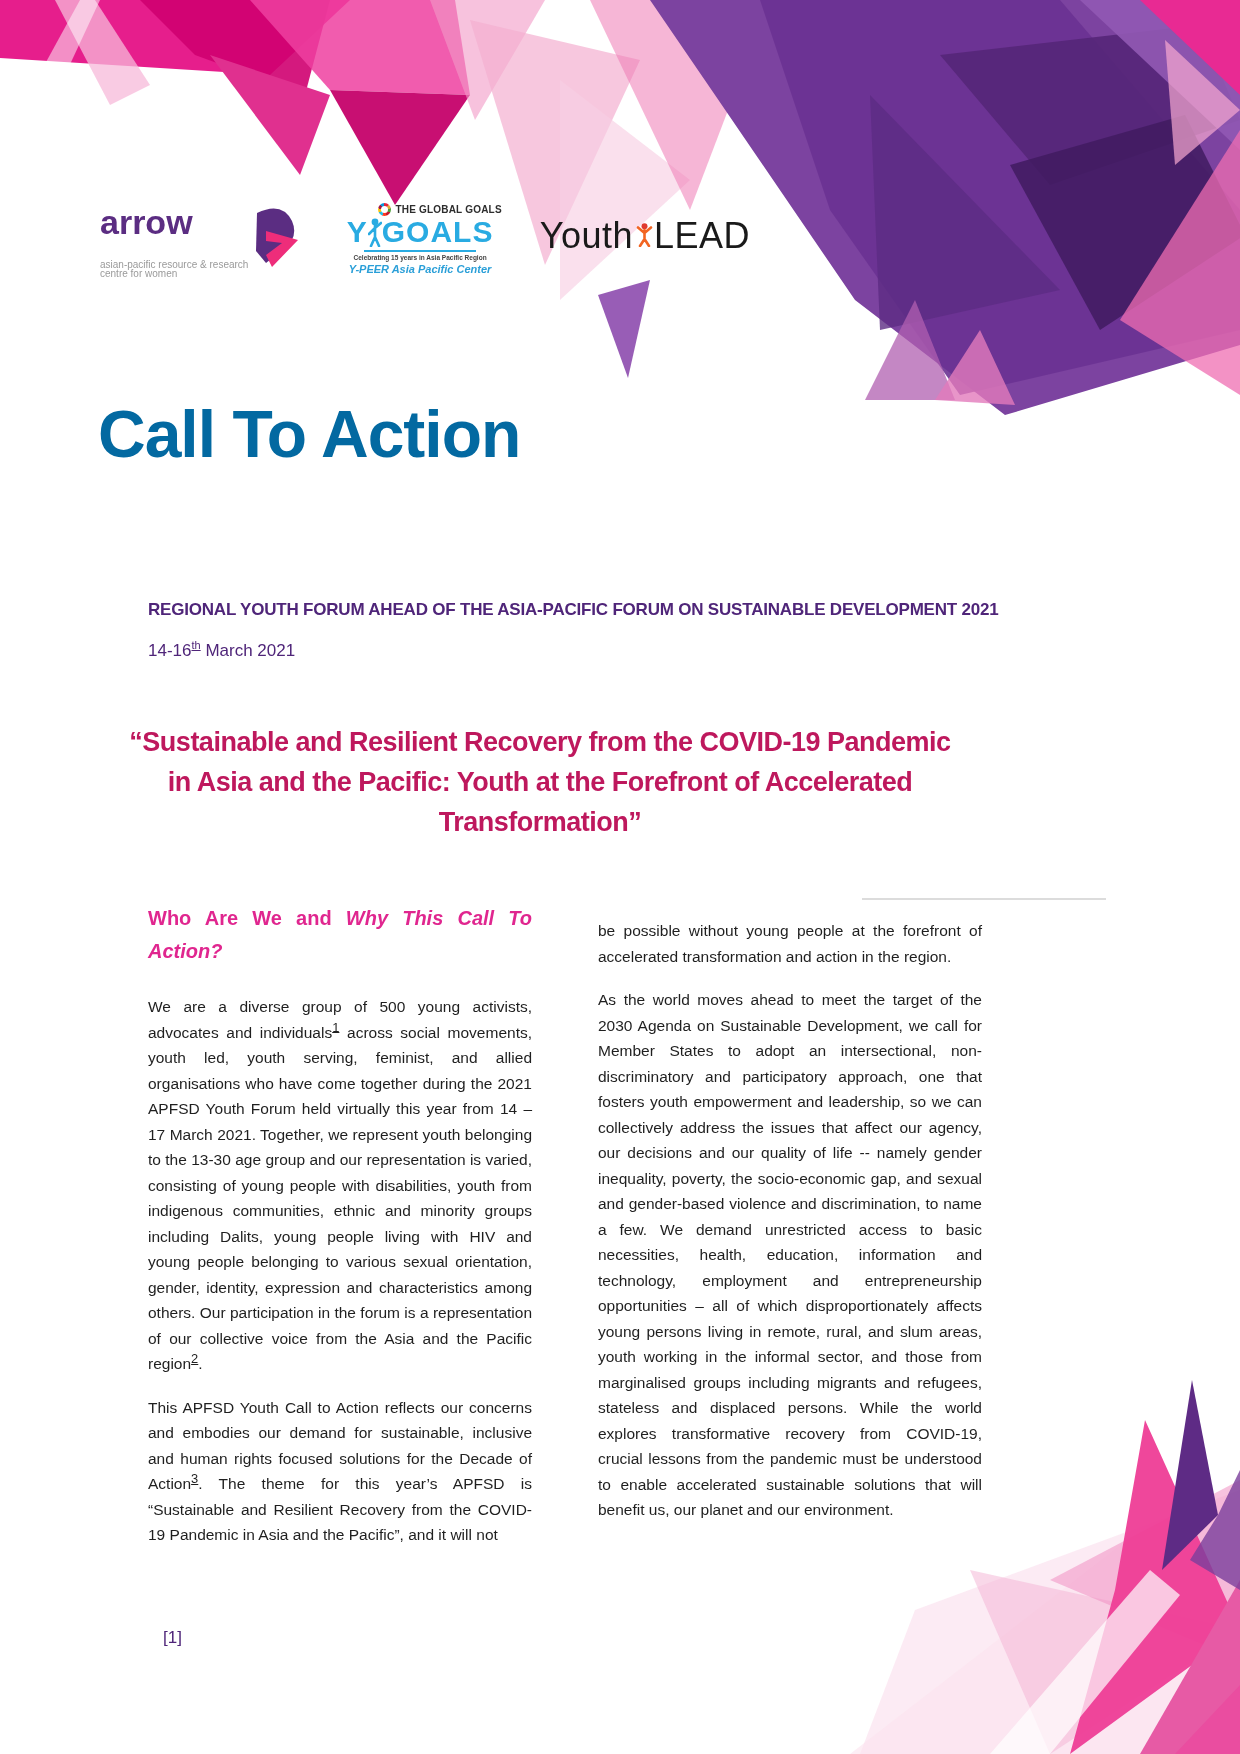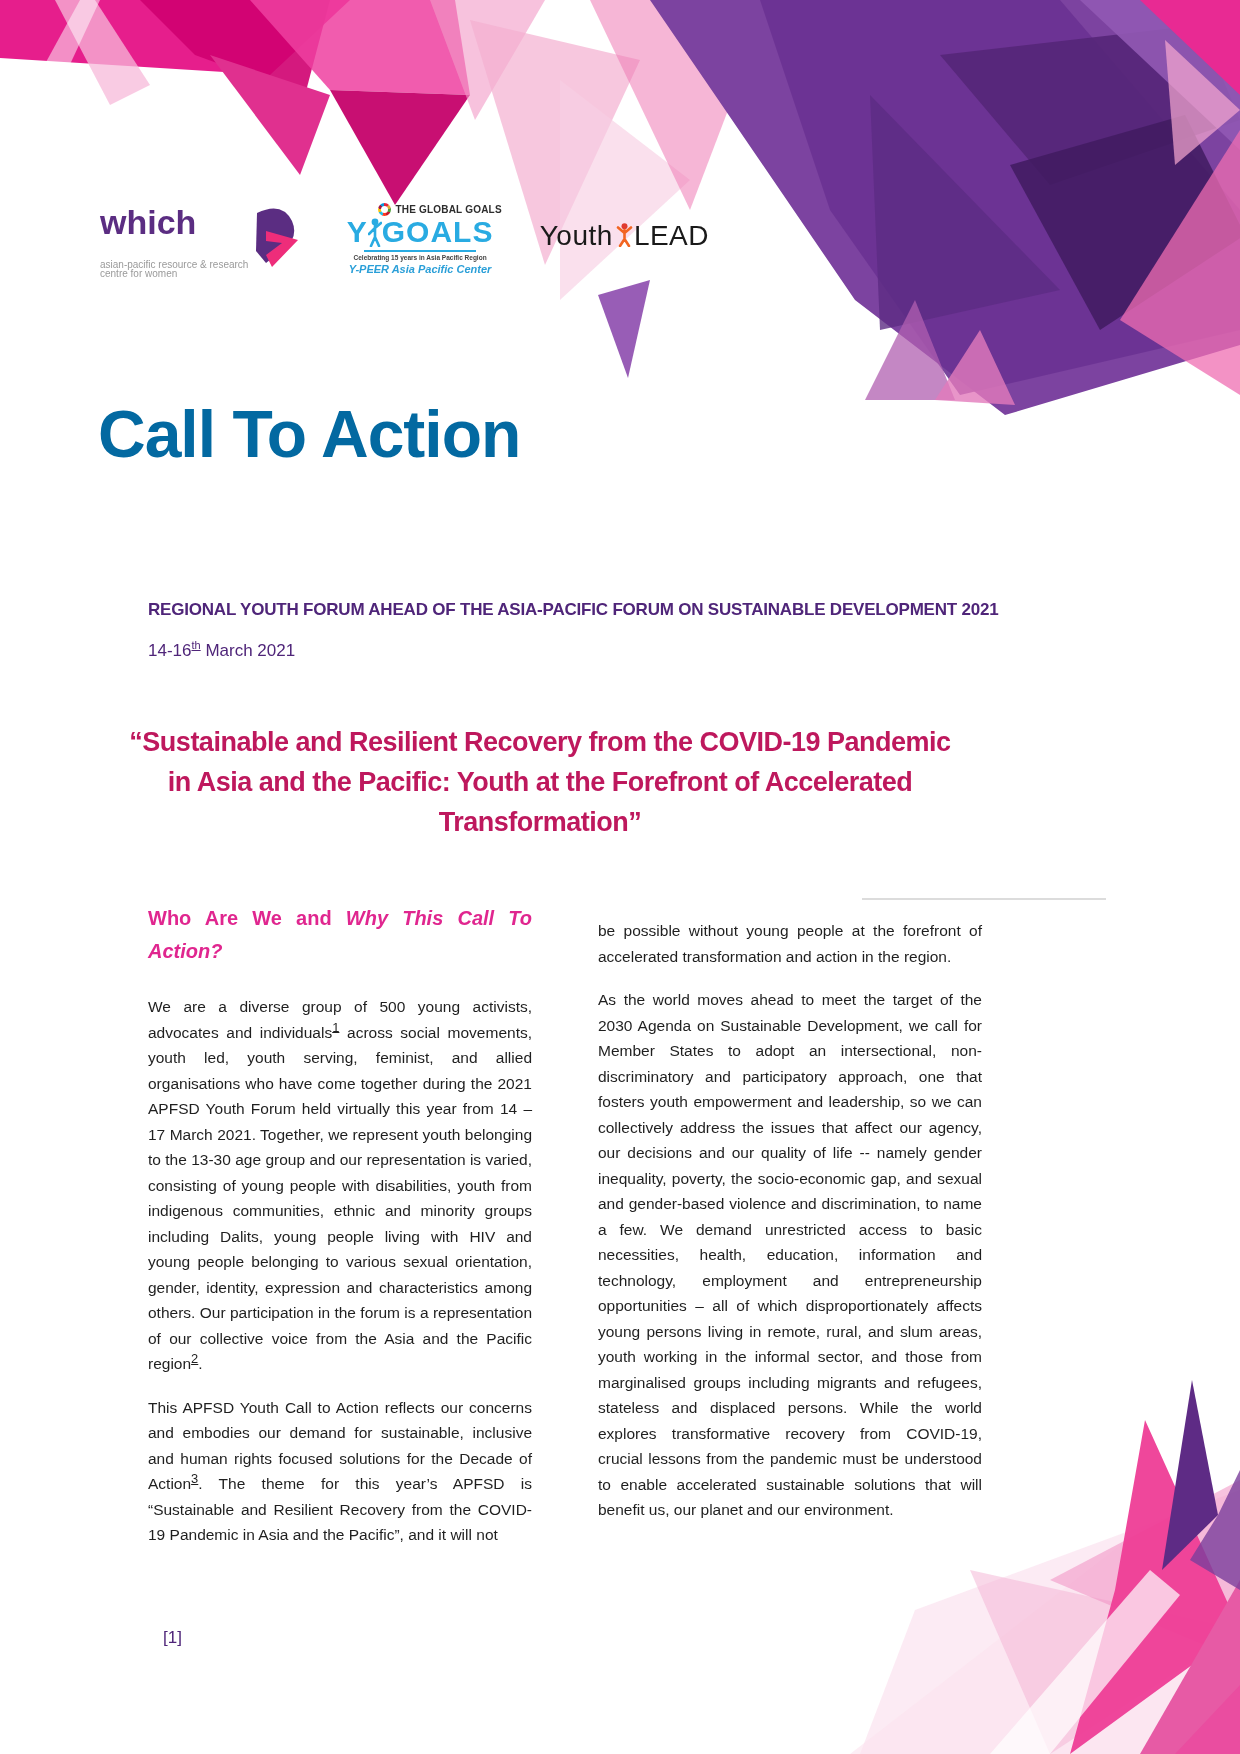--- a/index.html
+++ b/index.html
@@ -22,21 +22,21 @@
     background:conic-gradient(#e5243b 0 40deg,#dda63a 40deg 80deg,#4c9f38 80deg 120deg,#c5192d 120deg 160deg,#ff3a21 160deg 200deg,#26bde2 200deg 240deg,#fcc30b 240deg 280deg,#a21942 280deg 320deg,#0a97d9 320deg 360deg);
     position:relative;}
   .gg-circle:after{content:"";position:absolute;inset:3px;background:#fff;border-radius:50%;}
   .gg-text{font-size:10px;font-weight:700;color:#2d2d2d;letter-spacing:.2px;}
   .ypeer-word{display:flex;align-items:flex-end;color:#29abe2;font-weight:800;font-size:30px;line-height:30px;letter-spacing:1px;}
   .ypeer-rule{width:112px;height:2px;background:#29abe2;margin-top:3px;}
   .ypeer-cele{font-size:6.5px;font-weight:700;color:#444;margin-top:2px;}
   .ypeer-sub{font-size:11px;font-weight:700;font-style:italic;color:#2a9fd8;margin-top:2px;}
   
   .ylead{display:flex;align-items:flex-end;margin-top:16px;}
-  .ylead-txt{font-size:28px;color:#1a1a1a;font-weight:500;letter-spacing:.5px;line-height:30px;}
+  .ylead-txt{font-size:36px;color:#1a1a1a;font-weight:500;letter-spacing:.5px;line-height:30px;}
   .ylead-icon{margin:0 1px -2px 3px;transform:translateY(-6px);}
   
   .title1{position:absolute;left:102px;top:330px;font-size:48px;font-weight:800;color:#4f2579;letter-spacing:-1px;}
   .title2{position:absolute;left:98px;top:396px;font-size:66px;font-weight:800;color:#0369a1;letter-spacing:-1px;}
   .kicker{position:absolute;left:148px;top:600px;font-size:17px;font-weight:700;color:#4f2579;letter-spacing:-0.2px;}
   .dateline{position:absolute;left:148px;top:641px;font-size:17px;color:#4f2579;}
   .dateline sup{font-size:11px;}
   .theme{position:absolute;left:118px;top:722px;width:844px;text-align:center;
     font-size:27px;font-weight:700;color:#be185d;line-height:40px;letter-spacing:-0.5px;}
   .thin-rule{position:absolute;left:862px;top:898px;width:244px;height:2px;background:#dcdcdc;}
@@ -91,21 +91,21 @@
     <polygon points="372,50 398,185 342,240" fill="#5e2b85"></polygon>
     <polygon points="398,185 420,140 420,260 370,230" fill="#7b3f9b" opacity=".8"></polygon>
     <polygon points="170,424 330,240 360,265 230,424" fill="#ffffff" opacity=".7"></polygon>
     <polygon points="355,424 420,355 420,424" fill="#ea4da0"></polygon>
   </svg>
 
   <div class="logos">
 
     <div class="arrow-logo">
       <div>
-        <div class="arrow-word">which</div>
+        <div class="arrow-word">arrow</div>
         <div class="arrow-tag">
           <div>asian-pacific resource &amp; research</div>
           <div>centre for women</div>
         </div>
       </div>
       <svg width="46" height="62" viewBox="0 0 46 62" aria-hidden="true">
         <path d="M3,8 Q28,-4 38,16 Q45,32 30,44 L12,58 L2,46 Z" fill="#5b2d82"></path>
         <path d="M12,26 L44,35 L18,62 L12,50 L28,38 L12,36 Z" fill="#ee2d7a"></path>
       </svg>
     </div>

